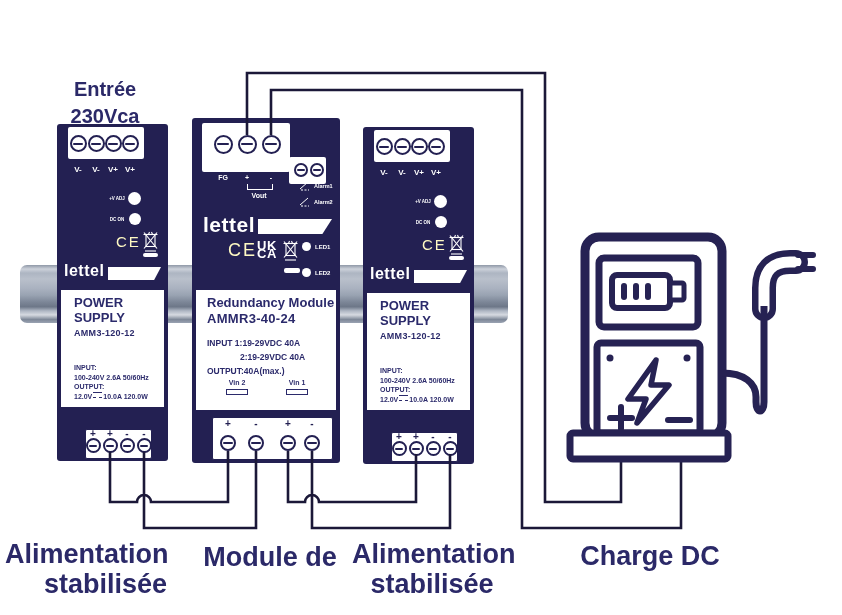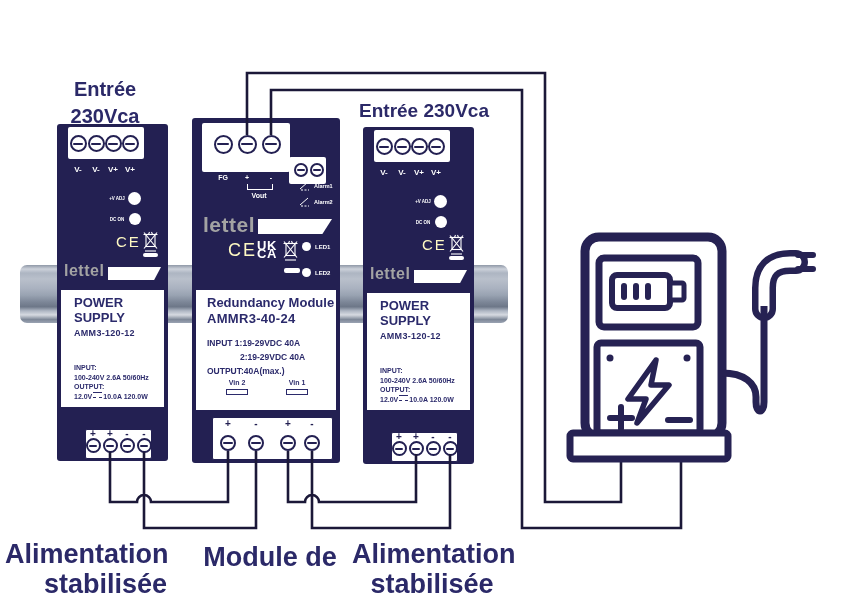--- a/index.html
+++ b/index.html
@@ -11,21 +11,21 @@
   html,body{margin:0;padding:0;background:#fff;}
   #canvas{position:relative;width:842px;height:615px;background:#ffffff;overflow:hidden;
           font-family:"Liberation Sans","DejaVu Sans",sans-serif;}
   .abs{position:absolute;}
   .module{position:absolute;background:var(--navy);border-radius:3px;z-index:2;}
   .wbox{position:absolute;background:#fff;border-radius:2px;}
   .screw{position:absolute;background:#fff;border:2px solid var(--navy);border-radius:50%;box-sizing:border-box;}
   .screw::after{content:"";position:absolute;left:12%;right:12%;top:50%;margin-top:-1px;height:2px;background:var(--navy);border-radius:1px;}
   .tl{position:absolute;color:#fff;font-weight:700;transform:translateX(-50%);white-space:nowrap;}
   .nl{position:absolute;color:var(--navy);font-weight:700;transform:translateX(-50%);white-space:nowrap;}
-  .brand{position:absolute;color:#a3a3a3;font-weight:700;letter-spacing:.5px;}
+  .brand{position:absolute;color:#ffffff;font-weight:700;letter-spacing:.5px;}
   .bbar{position:absolute;background:#fff;clip-path:polygon(0 0,100% 0,87% 100%,0 100%);}
   .cemark{position:absolute;color:#fef9c3;letter-spacing:2px;font-weight:400;}
   .label{position:absolute;background:#fff;color:var(--txt);}
   .cap{position:absolute;color:#2b2968;font-weight:700;font-size:27px;line-height:30px;z-index:1;}
   .hdr{position:absolute;color:#2b2968;font-weight:700;z-index:1;}
   .dcsym{display:inline-block;width:9px;height:6px;border-top:1.6px solid var(--txt);border-bottom:1.6px dashed var(--txt);margin:0 1px;vertical-align:1px;box-sizing:border-box;}
   .ledlbl{position:absolute;color:#fff;font-size:6px;font-weight:700;}
   .leddot{position:absolute;background:#fff;border-radius:50%;}
   .dash{position:absolute;background:#fff;border-radius:2px;}
   .vinbox{position:absolute;border:1.2px solid var(--txt);box-sizing:border-box;background:#fff;}
@@ -37,21 +37,20 @@
 
 <div id="canvas">
 
   <div class="abs" style="left:20px;top:265px;width:488px;height:58px;border-radius:7px;z-index:0;
               background:linear-gradient(180deg,#8f98a7 0%,#ccd1da 7%,#adb5c2 14%,#b9c0cb 24%,#aab2c0 40%,#99a3b2 52%,#7c8697 64%,#6d7788 72%,#aeb6c3 79%,#d6dae1 86%,#7e8898 94%,#9aa3b2 100%);"></div>
 
   <div class="hdr" style="left:55px;top:76px;width:100px;text-align:center;font-size:20px;line-height:27px;">
     <div>Entrée</div>
     <div>230Vca</div>
   </div>
-  <div class="hdr" style="left:358px;top:100px;width:132px;text-align:center;font-size:19px;">Entrée 230Vca</div>
 
   <div class="module" style="left:57px;top:124px;width:111px;height:337px;">
     <div class="wbox" style="left:11px;top:3px;width:76px;height:32px;"></div>
     <div class="screw" style="left:12.5px;top:11px;width:17px;height:17px;"></div>
     <div class="screw" style="left:30.5px;top:11px;width:17px;height:17px;"></div>
     <div class="screw" style="left:47.5px;top:11px;width:17px;height:17px;"></div>
     <div class="screw" style="left:64.5px;top:11px;width:17px;height:17px;"></div>
     <span class="tl" style="left:21px;top:41px;font-size:8px;">V-</span>
     <span class="tl" style="left:39px;top:41px;font-size:8px;">V-</span>
     <span class="tl" style="left:56px;top:41px;font-size:8px;">V+</span>
@@ -271,14 +270,15 @@
     <div>Alimentation</div>
     <div>stabilisée</div>
   </div>
   <div class="cap" style="left:190px;top:542px;width:160px;text-align:center;">
     <div>Module de</div>
   </div>
   <div class="cap" style="left:352px;top:539px;width:160px;text-align:center;">
     <div>Alimentation</div>
     <div>stabilisée</div>
   </div>
+  <div class="cap" style="left:568px;top:541px;width:164px;text-align:center;">Charge DC</div>
 
 </div>
 
 </body></html>

